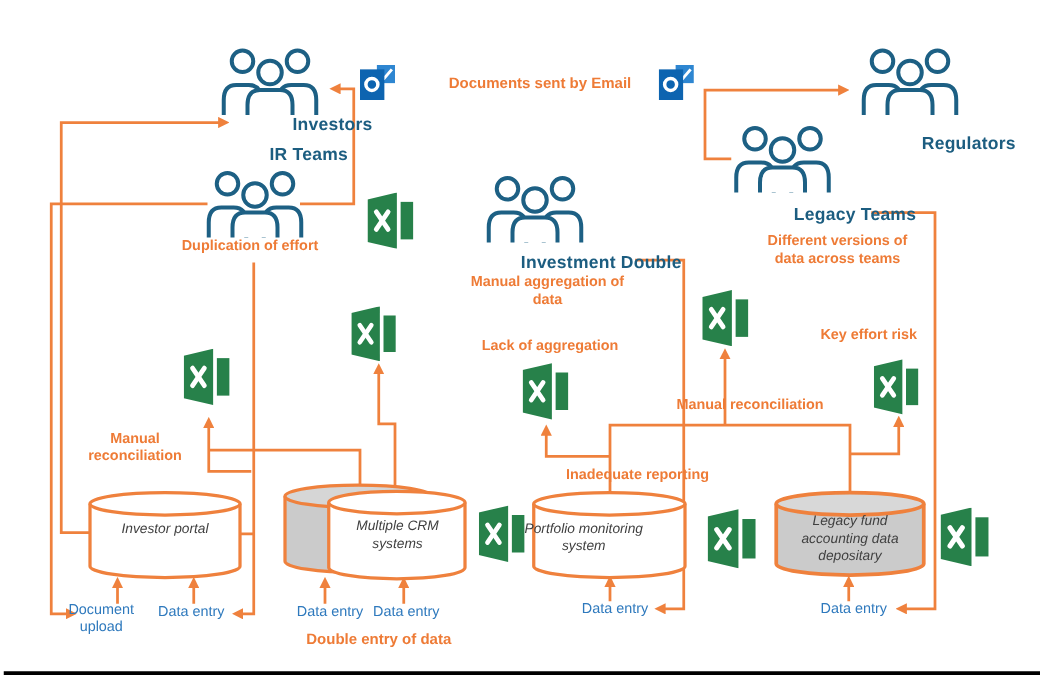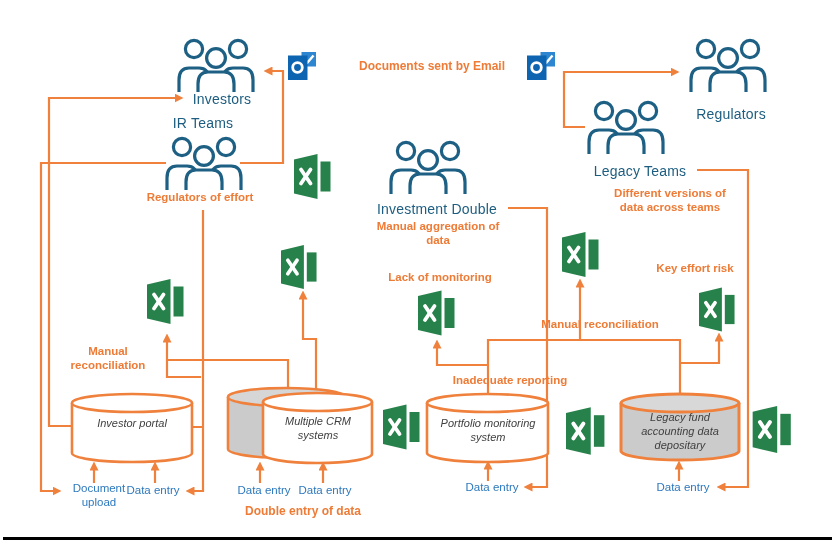--- a/index.html
+++ b/index.html
@@ -8,21 +8,21 @@
     font-family:"Liberation Sans", sans-serif;
   }
   #wires{position:absolute;left:0;top:0;width:834px;height:547px;}
   .flow{stroke:#EF813D;stroke-width:2.2;fill:none;}
   .cyl{stroke:#EF813D;stroke-width:2.6;}
   .cyl-thick{stroke:#EF813D;stroke-width:3;}
   .icon{position:absolute;display:block;}
   .lbl{position:absolute;transform:translateX(-50%);text-align:center;
        white-space:nowrap;line-height:1.2;}
   .lbl.wrap{white-space:normal;}
-  .team-title{font-weight:normal;font-size:14px;color:#1C5D80;letter-spacing:.2px;}
+  .team-title{font-weight:bold;font-size:14px;color:#1C5D80;letter-spacing:.2px;margin-left:44px;}
   .orange{font-weight:bold;font-size:11.5px;color:#EE7B36;}
   .orange.big{font-size:12px;padding-left:24px;}
   .blue{font-size:11.5px;color:#2E79BD;}
   .syslabel{font-size:11px;color:#3F3F3F;line-height:1.25;font-style:italic;}
   #baseline{position:absolute;left:3px;top:537px;width:829px;height:2.5px;background:#000;}
 </style>
 </head>
 <body>
 
 <div id="stage">
@@ -154,36 +154,36 @@
       <use href="#excel" xlink:href="#excel"></use>
     </svg>
 
   <div class="lbl team-title" style="left:222px;top:91px">Investors</div>
   <div class="lbl team-title" style="left:203px;top:115px">IR Teams</div>
   <div class="lbl team-title" style="left:437px;top:201px">Investment Double</div>
   <div class="lbl team-title" style="left:640px;top:163px">Legacy Teams</div>
   <div class="lbl team-title" style="left:731px;top:106px">Regulators</div>
 
   <div class="lbl orange big" style="left:420px;top:59px">Documents sent by Email</div>
-  <div class="lbl orange" style="left:200px;top:191px">Regulators of effort</div>
+  <div class="lbl orange" style="left:200px;top:191px">Duplication of effort</div>
   <div class="lbl orange wrap" style="left:670px;top:187px;width:128px">Different versions of data across teams</div>
   <div class="lbl orange wrap" style="left:438px;top:220px;width:132px">Manual aggregation of data</div>
-  <div class="lbl orange" style="left:440px;top:271px">Lack of monitoring</div>
+  <div class="lbl orange" style="left:440px;top:271px">Lack of aggregation</div>
   <div class="lbl orange" style="left:695px;top:262px">Key effort risk</div>
   <div class="lbl orange wrap" style="left:108px;top:345px;width:95px">Manual reconciliation</div>
   <div class="lbl orange" style="left:600px;top:318px">Manual reconciliation</div>
   <div class="lbl orange" style="left:510px;top:374px">Inadequate reporting</div>
   <div class="lbl orange big" style="left:291px;top:504px">Double entry of data</div>
 
   <div class="lbl syslabel wrap" style="left:132px;top:417px;width:70px">Investor portal</div>
   <div class="lbl syslabel wrap" style="left:318px;top:415px;width:90px">Multiple CRM systems</div>
-  <div class="lbl syslabel wrap" style="left:488px;top:417px;width:115px">Portfolio monitoring system</div>
+  <div class="lbl syslabel wrap" style="left:467px;top:417px;width:115px">Portfolio monitoring system</div>
   <div class="lbl syslabel wrap" style="left:680px;top:411px;width:110px">Legacy fund accounting data depositary</div>
 
-  <div class="lbl blue wrap" style="left:99px;top:482px;width:72px">Document upload</div>
+  <div class="lbl blue wrap" style="left:81px;top:482px;width:72px">Document upload</div>
   <div class="lbl blue" style="left:153px;top:484px">Data entry</div>
   <div class="lbl blue" style="left:264px;top:484px">Data entry</div>
   <div class="lbl blue" style="left:325px;top:484px">Data entry</div>
   <div class="lbl blue" style="left:492px;top:481px">Data entry</div>
   <div class="lbl blue" style="left:683px;top:481px">Data entry</div>
 
   <div id="baseline"></div>
 </div>
 
 </body></html>

